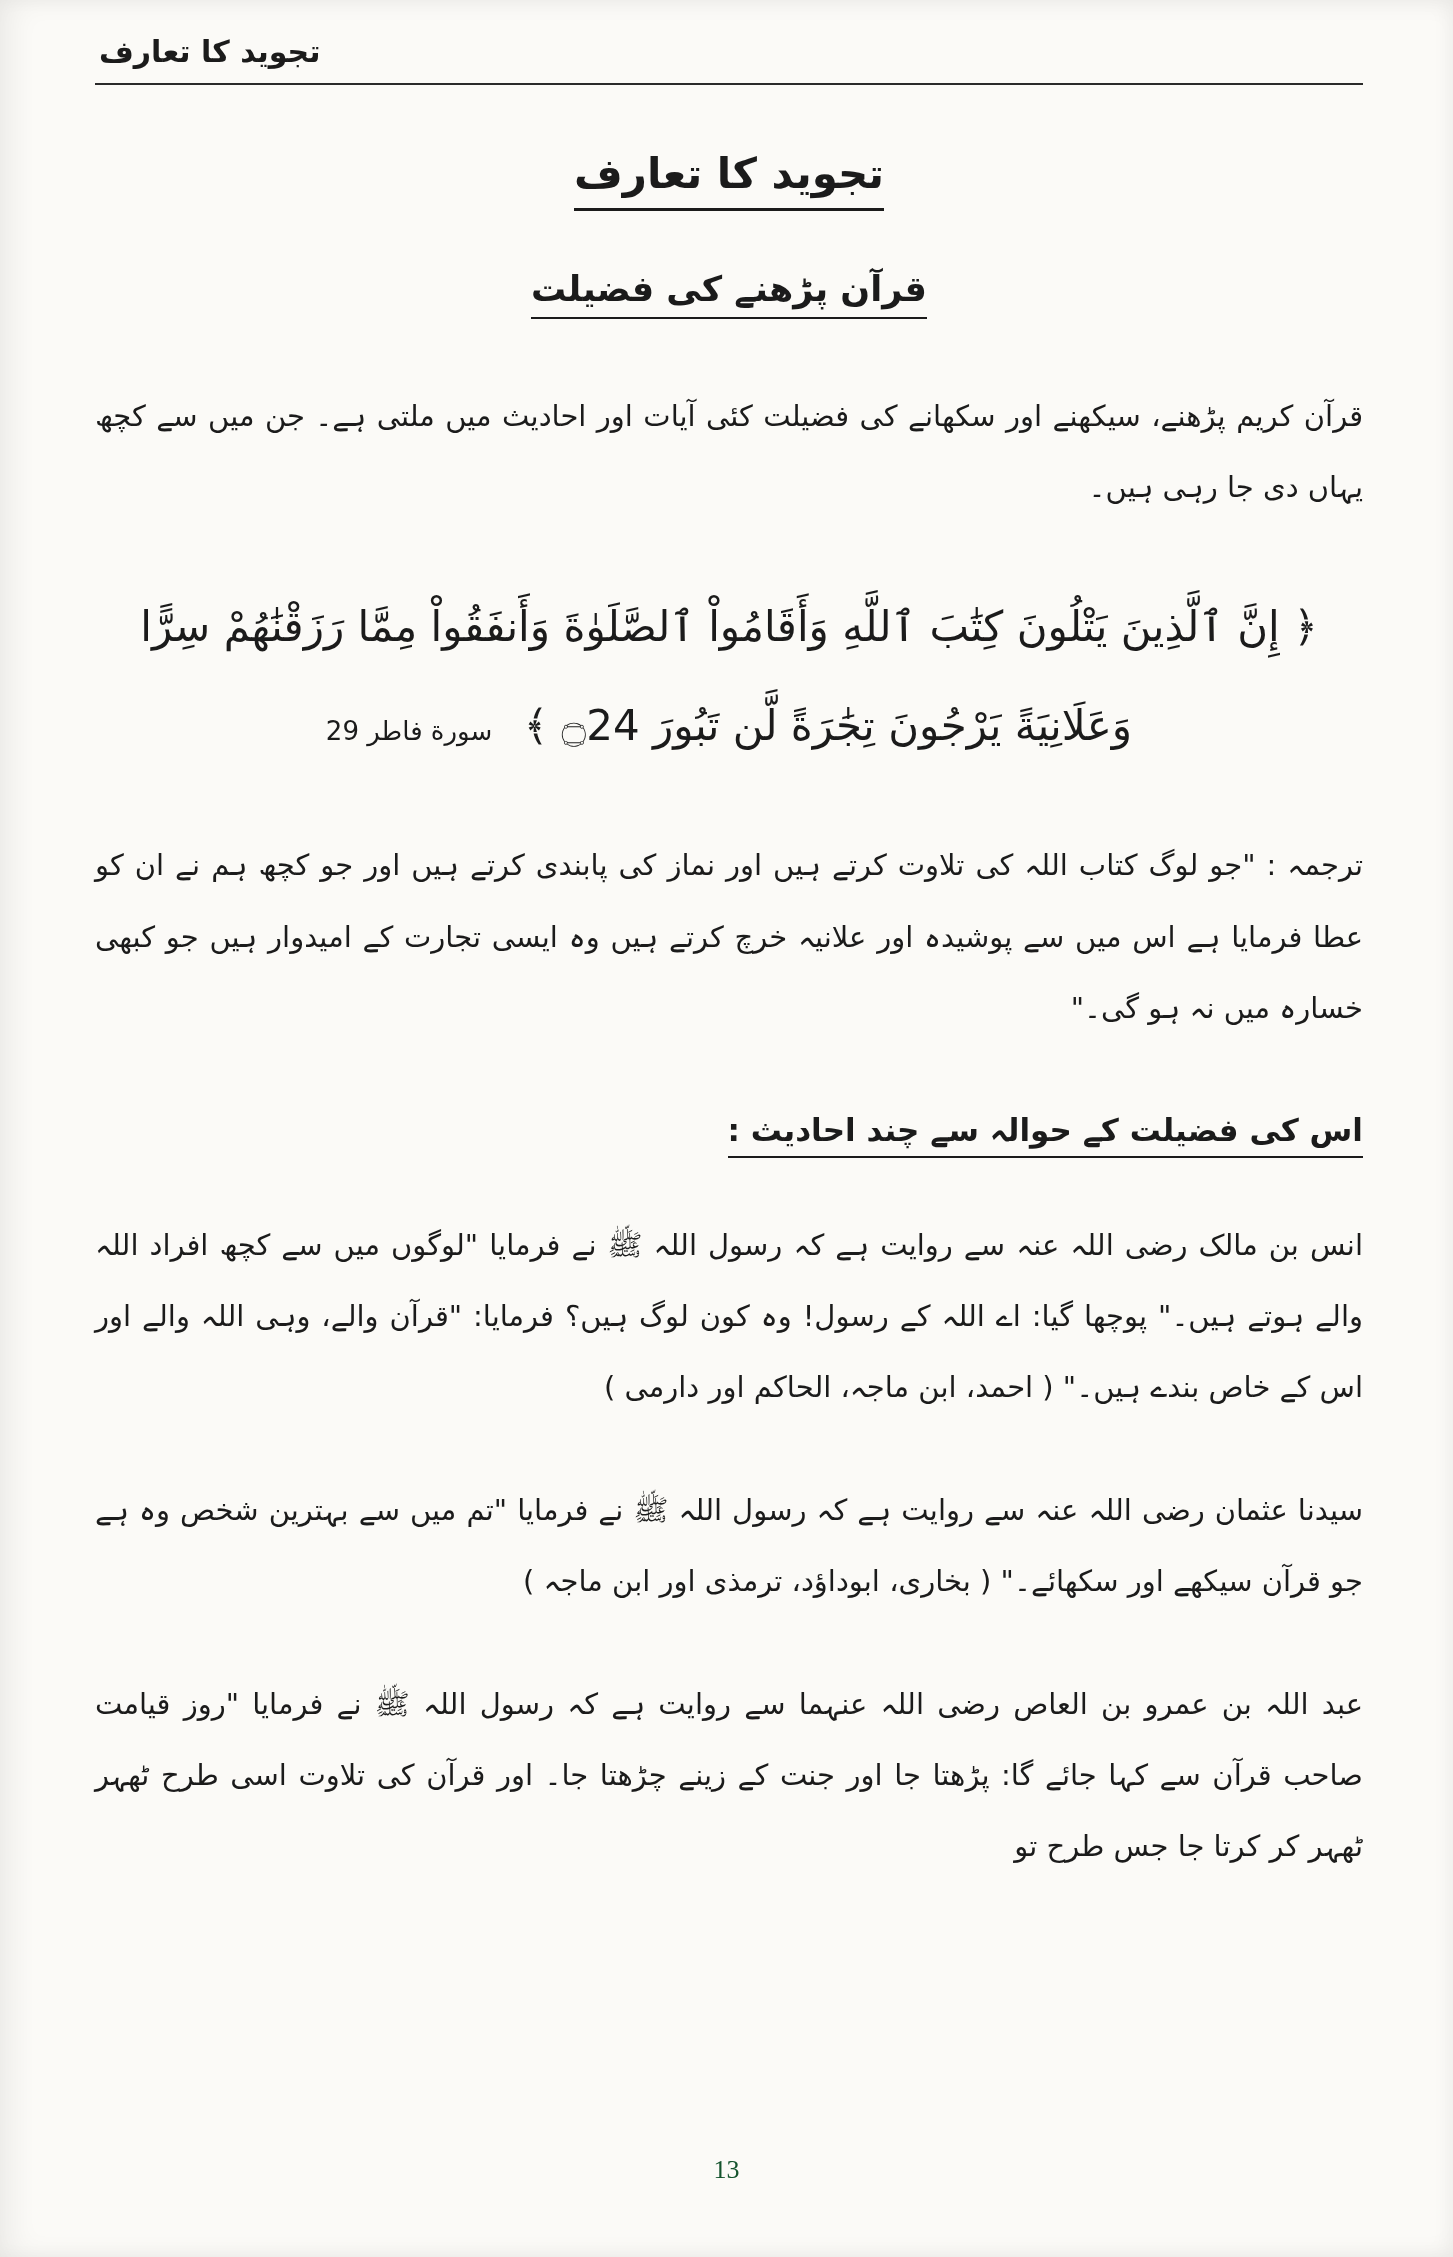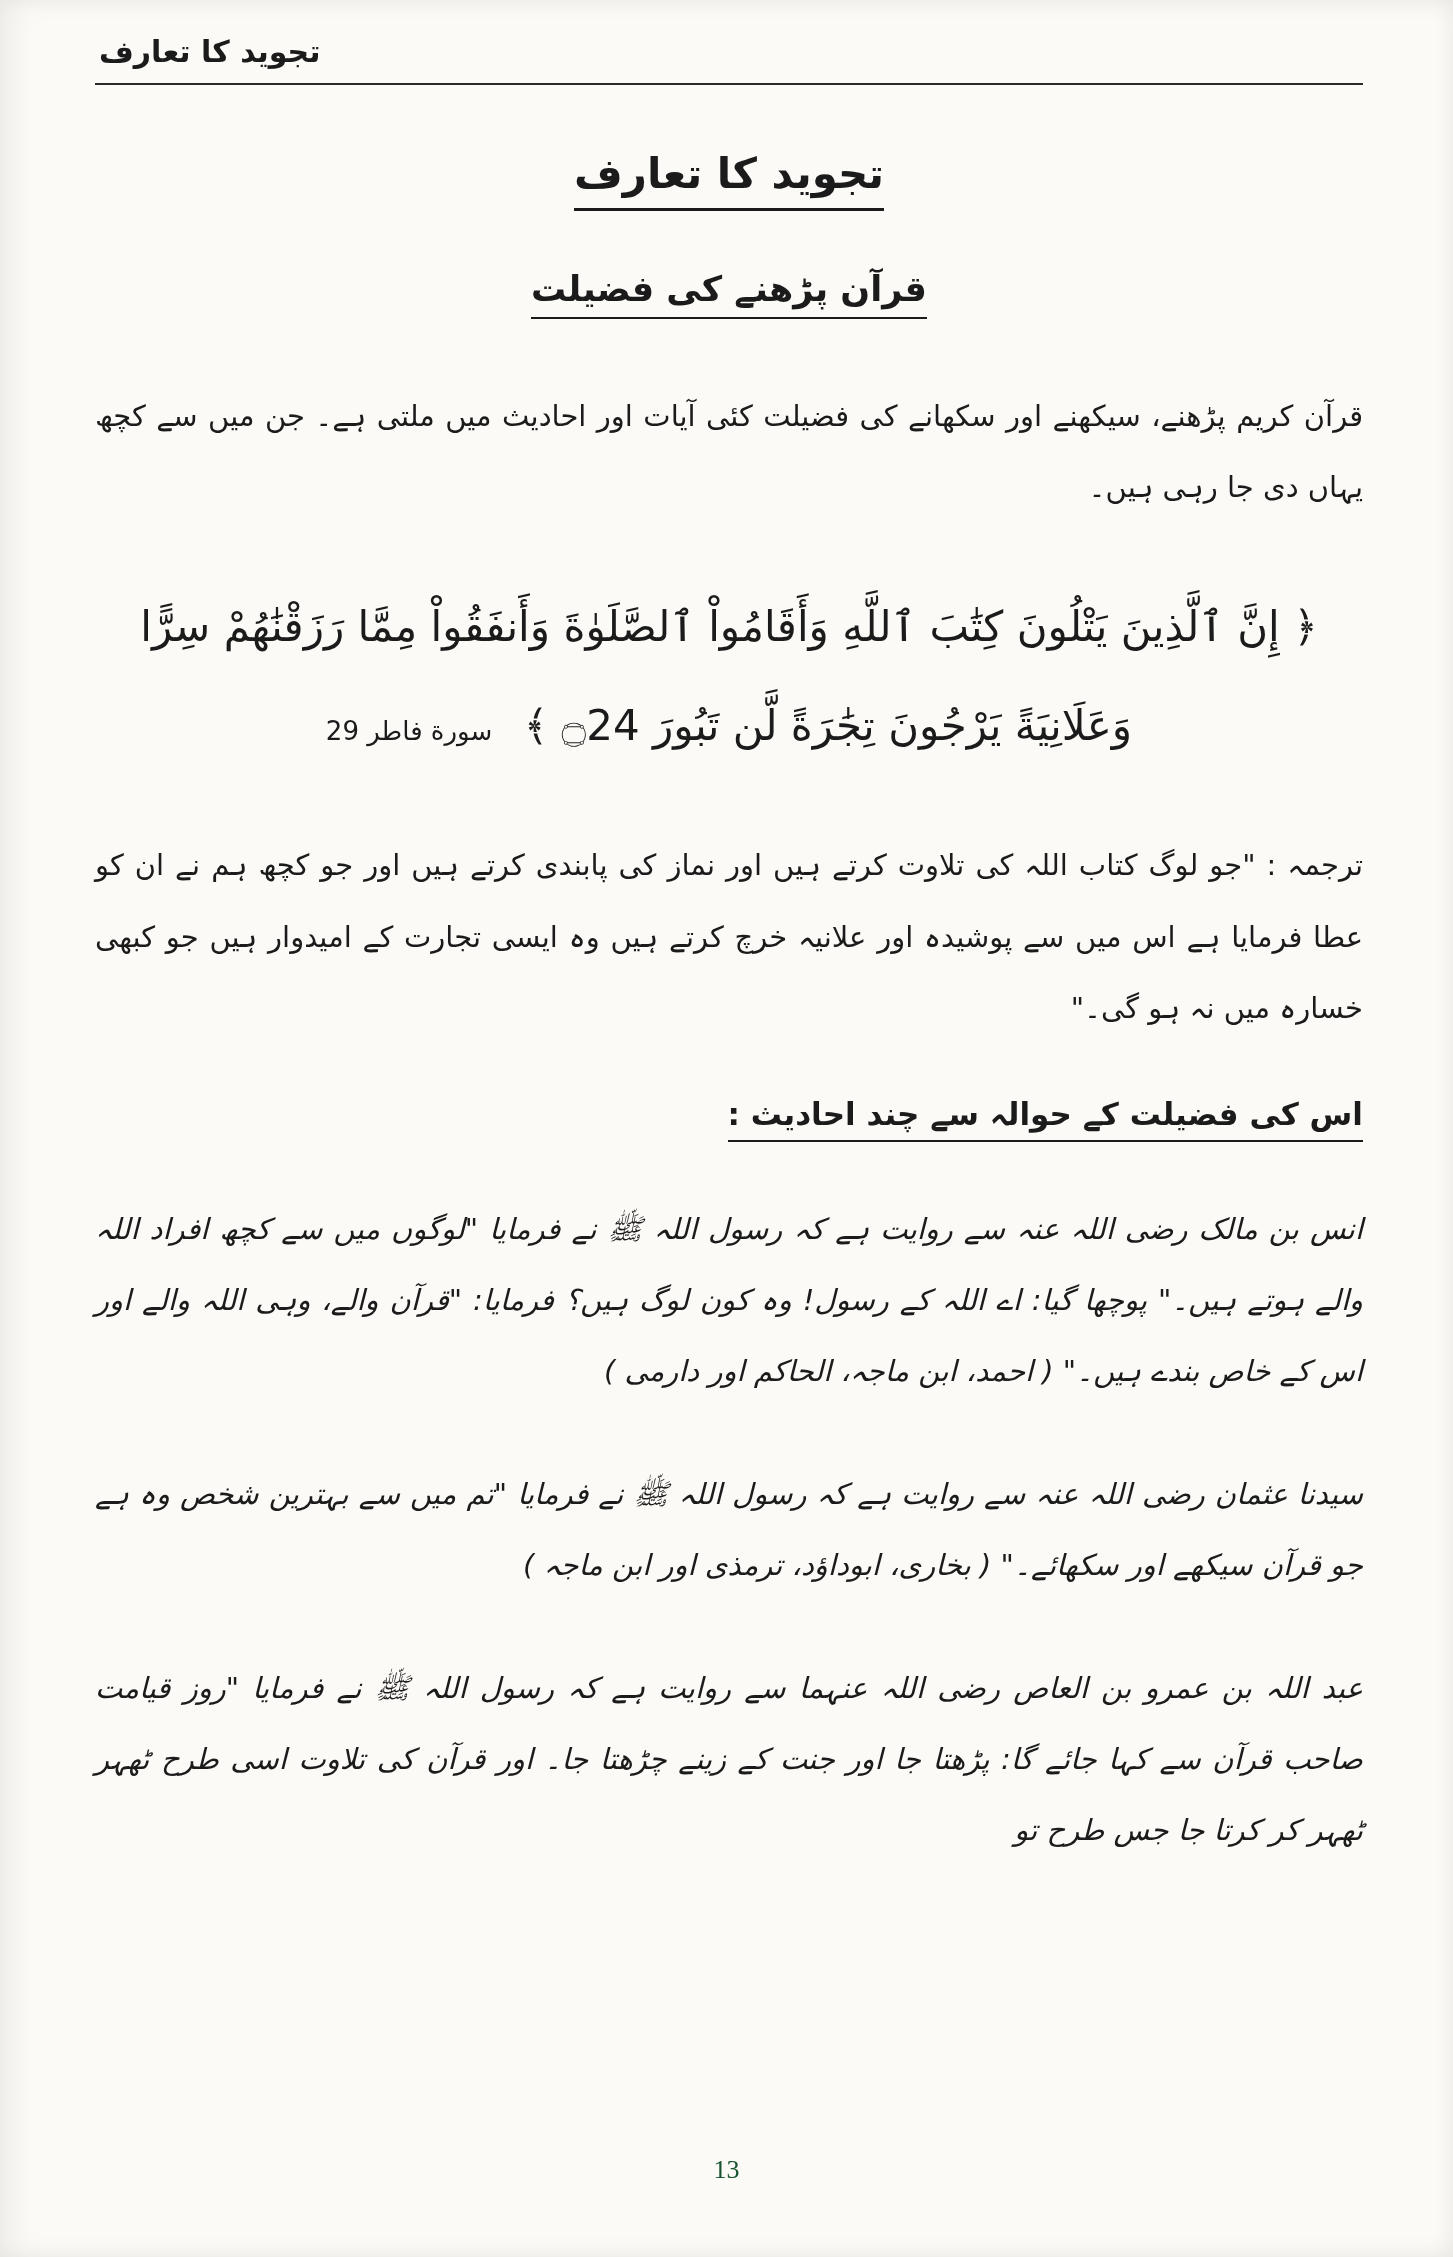--- a/index.html
+++ b/index.html
@@ -74,33 +74,32 @@
     font-weight: normal;
     margin-right: 18px;
     white-space: nowrap;
     margin-top: 32px;
   }
   .translation {
     margin-top: 55px;
   }
   .hadith-heading-wrap {
     text-align: right;
-    margin-top: 52px;
+    margin-top: 68px;
   }
   .hadith-heading {
     display: inline-block;
     font-size: 31px;
     font-weight: bold;
     margin: 0;
     padding-bottom: 8px;
     border-bottom: 2.5px solid #1b1b1b;
   }
   .hadith {
     margin-top: 52px;
-    font-style: italic;
   }
   .page-number {
     position: absolute;
     bottom: 72px;
     left: 0;
     right: 0;
     text-align: center;
     font-size: 26px;
     color: #14532d;
     direction: ltr;

